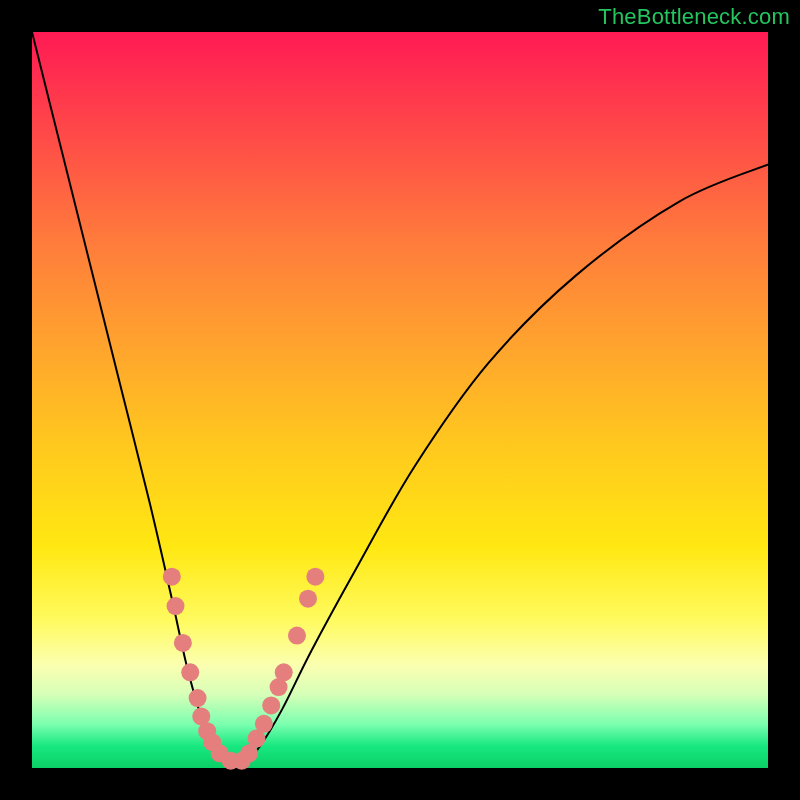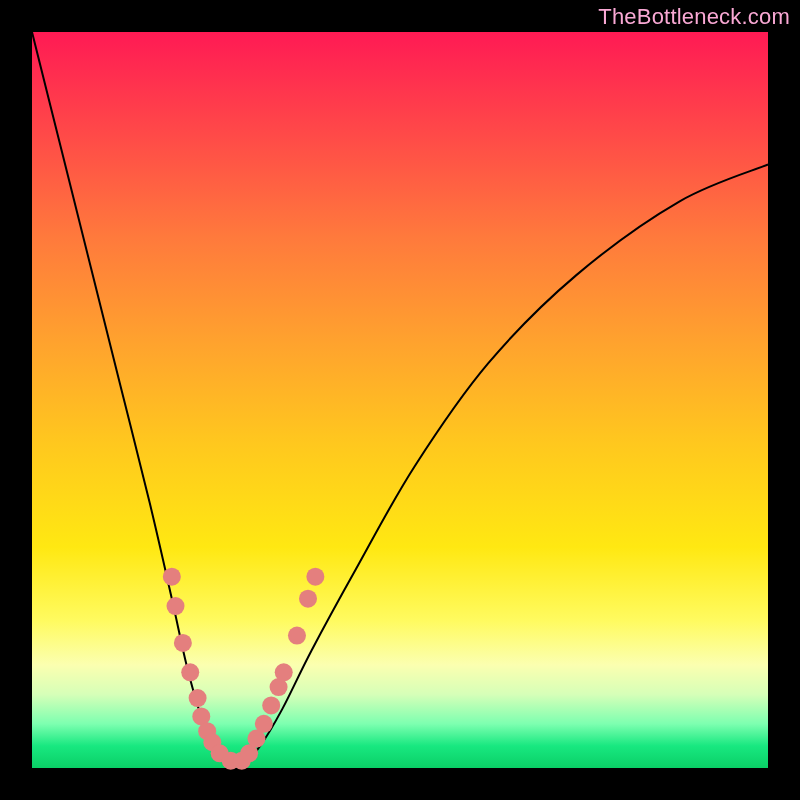--- a/index.html
+++ b/index.html
@@ -43,21 +43,21 @@
       #d6ffb8 90%,
       #7dffb0 94%,
       #18e880 97%,
       #0acf66 100%
     );
   }
   .watermark {
     position: absolute;
     top: 4px;
     right: 10px;
-    color: #f9a8d4;
+    color: #22c55e;
     font-size: 22px;
     font-weight: 500;
     letter-spacing: 0.2px;
     user-select: none;
   }
   svg.curve {
     position: absolute;
     left: 0; top: 0;
     width: 100%;
     height: 100%;

